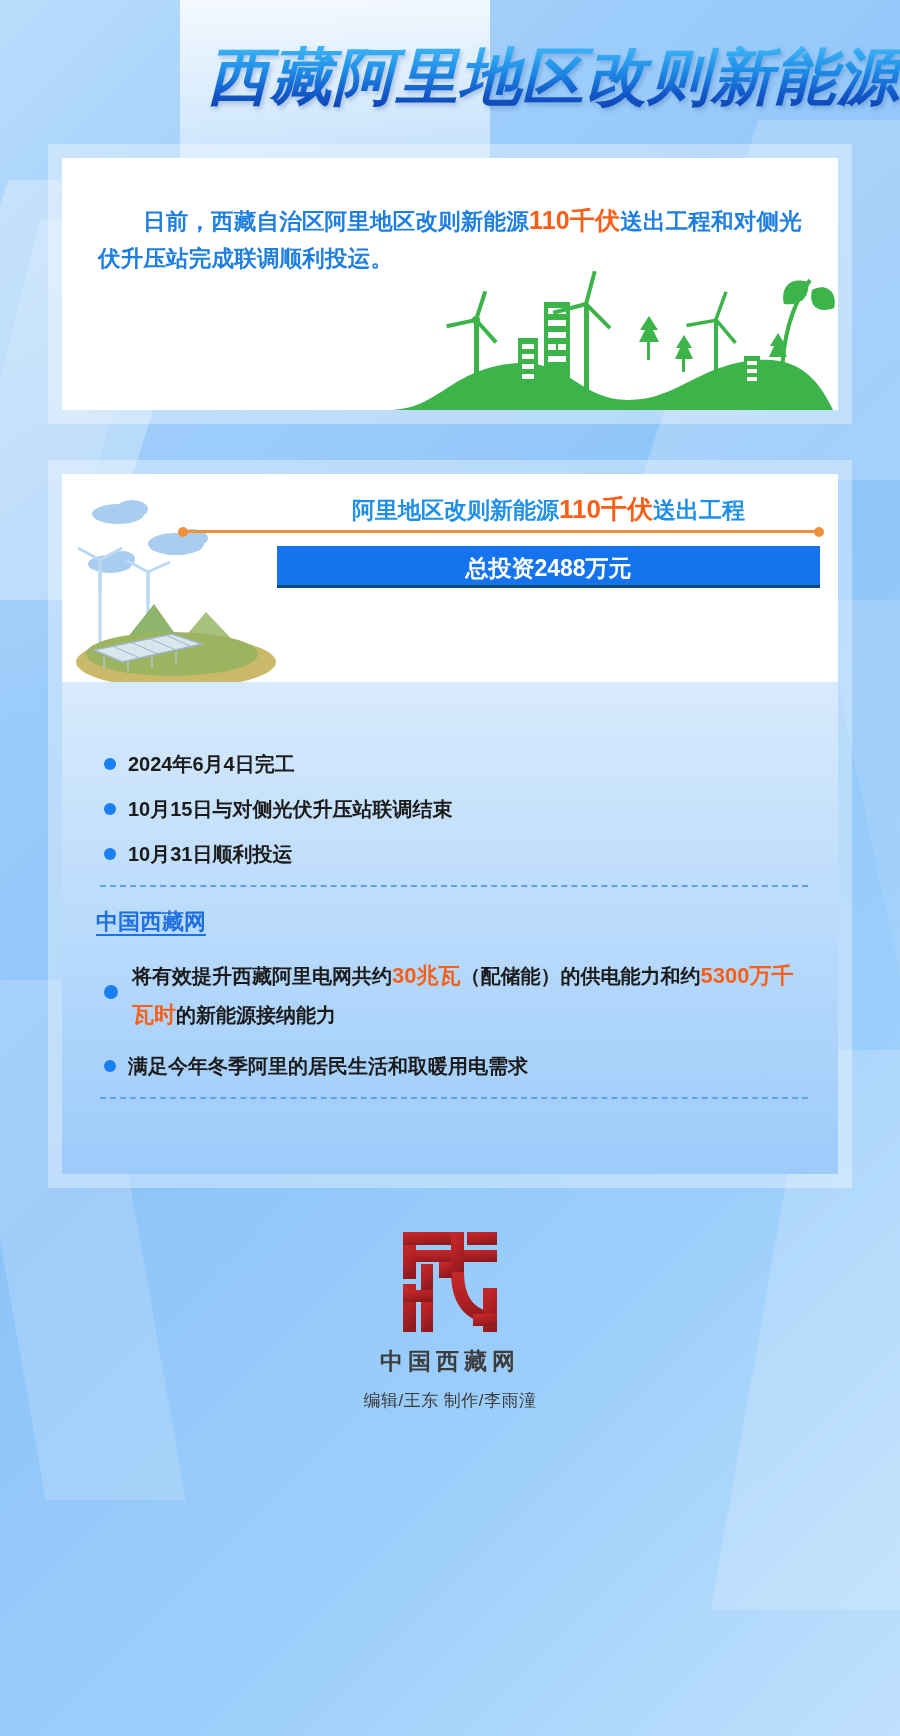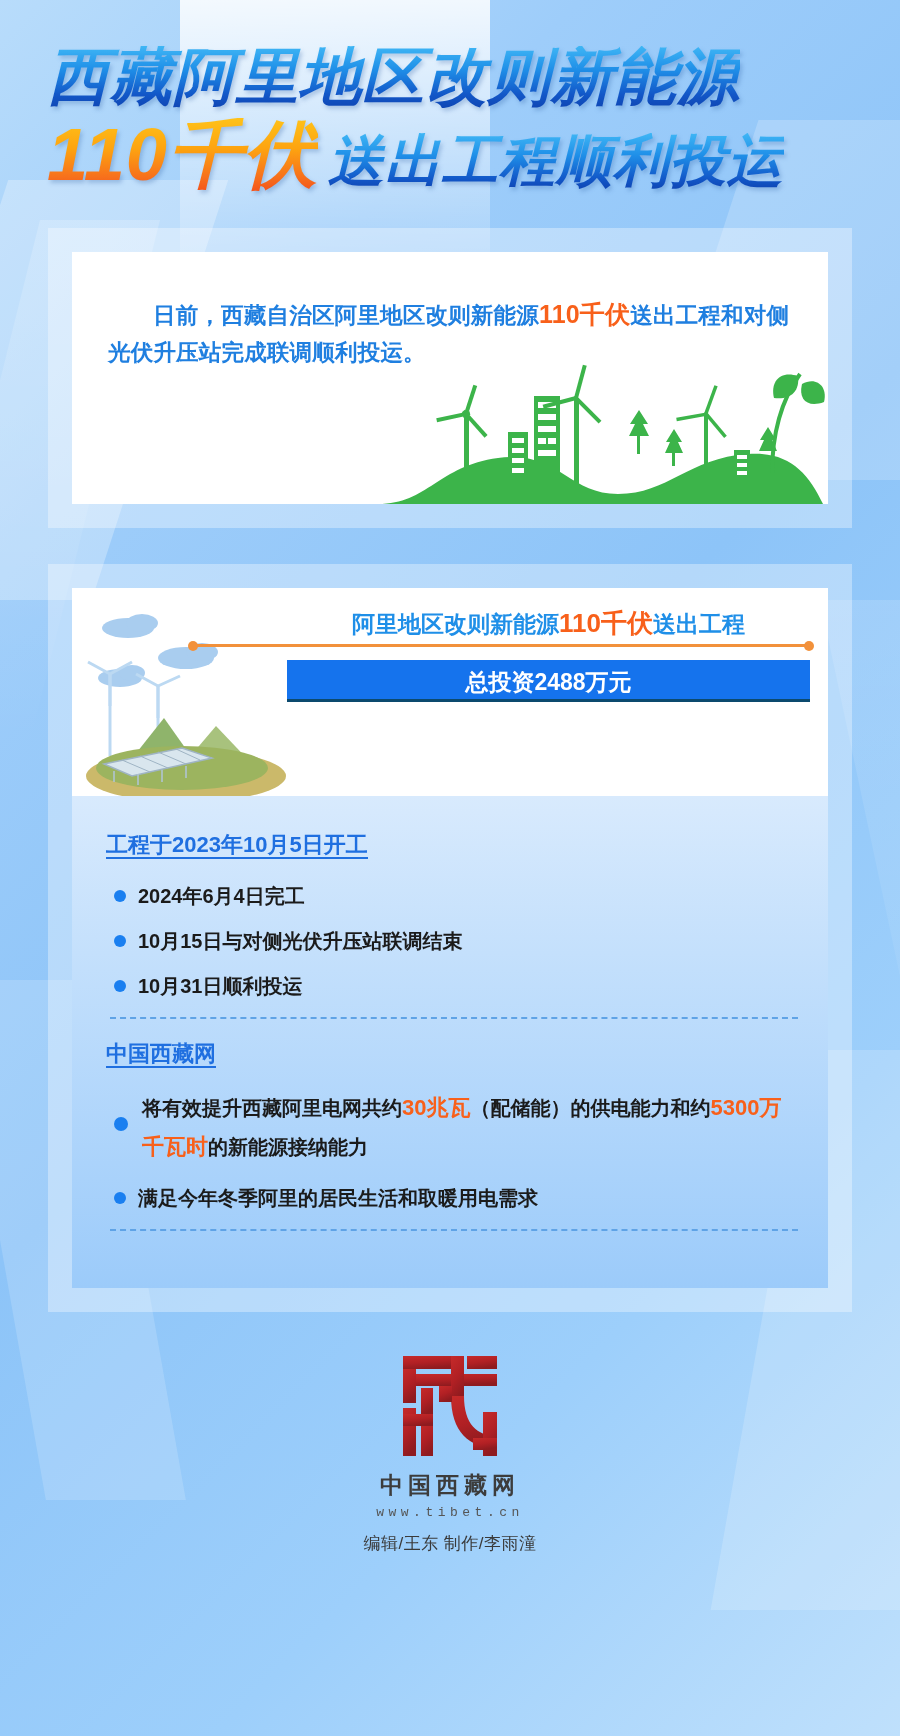--- a/index.html
+++ b/index.html
@@ -24,21 +24,21 @@
     position: absolute; background: rgba(255,255,255,.28);
   }
   .soft-white {
     position:absolute; background: linear-gradient(180deg, rgba(255,255,255,.85), rgba(255,255,255,0));
   }
 
   
   #header {
     position: relative; z-index: 3;
     padding: 46px 0 0 0;
-    text-align: left;
+    text-align: right;
     margin-left: 47px;
   }
   .title-line { line-height: 1.0; white-space: nowrap; }
   .title-main, .title-accent, .title-rest {
     display: inline-block;
     font-weight: 900;
     font-style: italic;
     letter-spacing: 1px;
     -webkit-background-clip: text;
     background-clip: text;
@@ -59,21 +59,21 @@
     font-size: 56px;
     background-image: linear-gradient(180deg, #3fb6f5 0%, #1f8fe8 40%, #1257c8 82%, #0f46b4 100%);
   }
   #title-line2 { margin-top: 10px; }
 
   
   .card-outer {
     position: relative; z-index: 3;
     margin: 10px auto;
     background: rgba(255,255,255,.34);
-    padding: 24px;
+    padding: 14px;
   }
   .card-inner {
     background: #ffffff;
     width: 100%; height: 100%;
     position: relative;
     overflow: hidden;
   }
 
   #card1 { width: 804px; margin-top: 36px; }
   #card1 .card-inner { height: 252px; }
@@ -202,23 +202,20 @@
   <div class="band" style="left:700px; top:120px; width:300px; height:360px; transform:skewX(-18deg); background:rgba(255,255,255,.20);"></div>
   <div class="ray" style="left:40px; top:220px; width:120px; height:520px; transform:skewX(-14deg); opacity:.35;"></div>
   <div class="ray" style="left:820px; top:600px; width:160px; height:700px; transform:skewX(12deg); opacity:.25;"></div>
   <div class="band" style="left:0; top:980px; width:140px; height:520px; transform:skewX(10deg); background:rgba(255,255,255,.16);"></div>
   <div class="band" style="left:760px; top:1050px; width:220px; height:560px; transform:skewX(-10deg); background:rgba(255,255,255,.18);"></div>
 </div>
 
 <div id="header">
   <div class="title-line">
     <span class="title-main">西藏阿里地区改则新能源</span>
-  </div>
-  <div class="title-line" id="title-line2">
-    <span class="title-accent">110千伏</span><span class="title-rest">送出工程顺利投运</span>
   </div>
 </div>
 
 <div class="card-outer" id="card1">
   <div class="card-inner">
     <div id="intro-text">
       <span>日前，西藏自治区阿里地区改则新能源</span><span class="hl-orange">110千伏</span><span>送出工程和对侧光伏升压站完成联调顺利投运。</span>
     </div>
 
     <svg id="eco-art" viewBox="0 0 460 150">
@@ -333,21 +330,20 @@
       </div>
 
       <div class="blue-banner" id="banner1">总投资2488万元</div>
 
     </div>
 
     <div id="c2-body">
 
       <div class="section-head">
         <span class="hl-bar"></span>
-        <span class="txt">工程于2023年10月5日开工</span>
       </div>
 
       <ul class="bullets">
         <li>2024年6月4日完工</li>
         <li>10月15日与对侧光伏升压站联调结束</li>
         <li>10月31日顺利投运</li>
       </ul>
 
       <hr class="dashed-sep">
 
@@ -390,15 +386,14 @@
       <rect x="26" y="70" width="12" height="34"></rect>
       <rect x="8" y="62" width="30" height="12"></rect>
       <rect x="56" y="4" width="13" height="46"></rect>
       <path d="M56,44 C56,80 74,96 102,96 L102,84 C82,84 69,72 69,44 Z"></path>
       <rect x="88" y="60" width="14" height="44"></rect>
       <rect x="78" y="86" width="24" height="12"></rect>
       <rect x="44" y="34" width="13" height="16"></rect>
     </g>
   </svg>
   <div id="logo-cn">中国西藏网</div>
-  <div id="logo-url">www.tibet.cn</div>
   <div class="credit" id="credit1">编辑/王东 制作/李雨潼</div>
 </div>
 
 </body></html>

